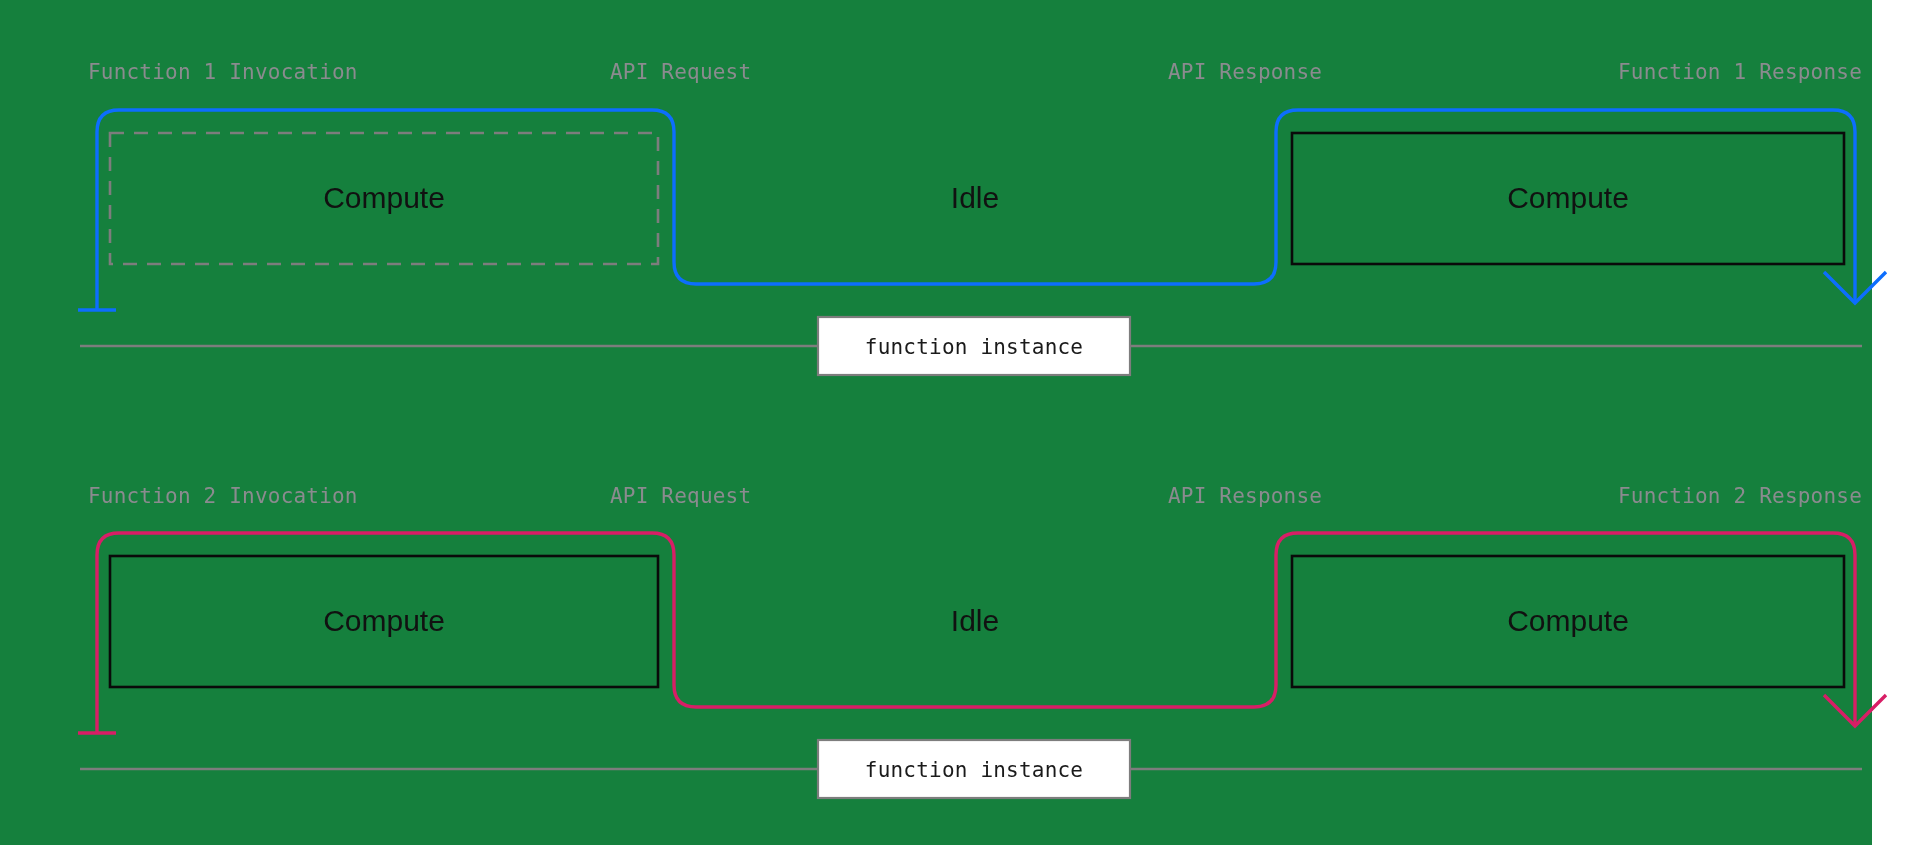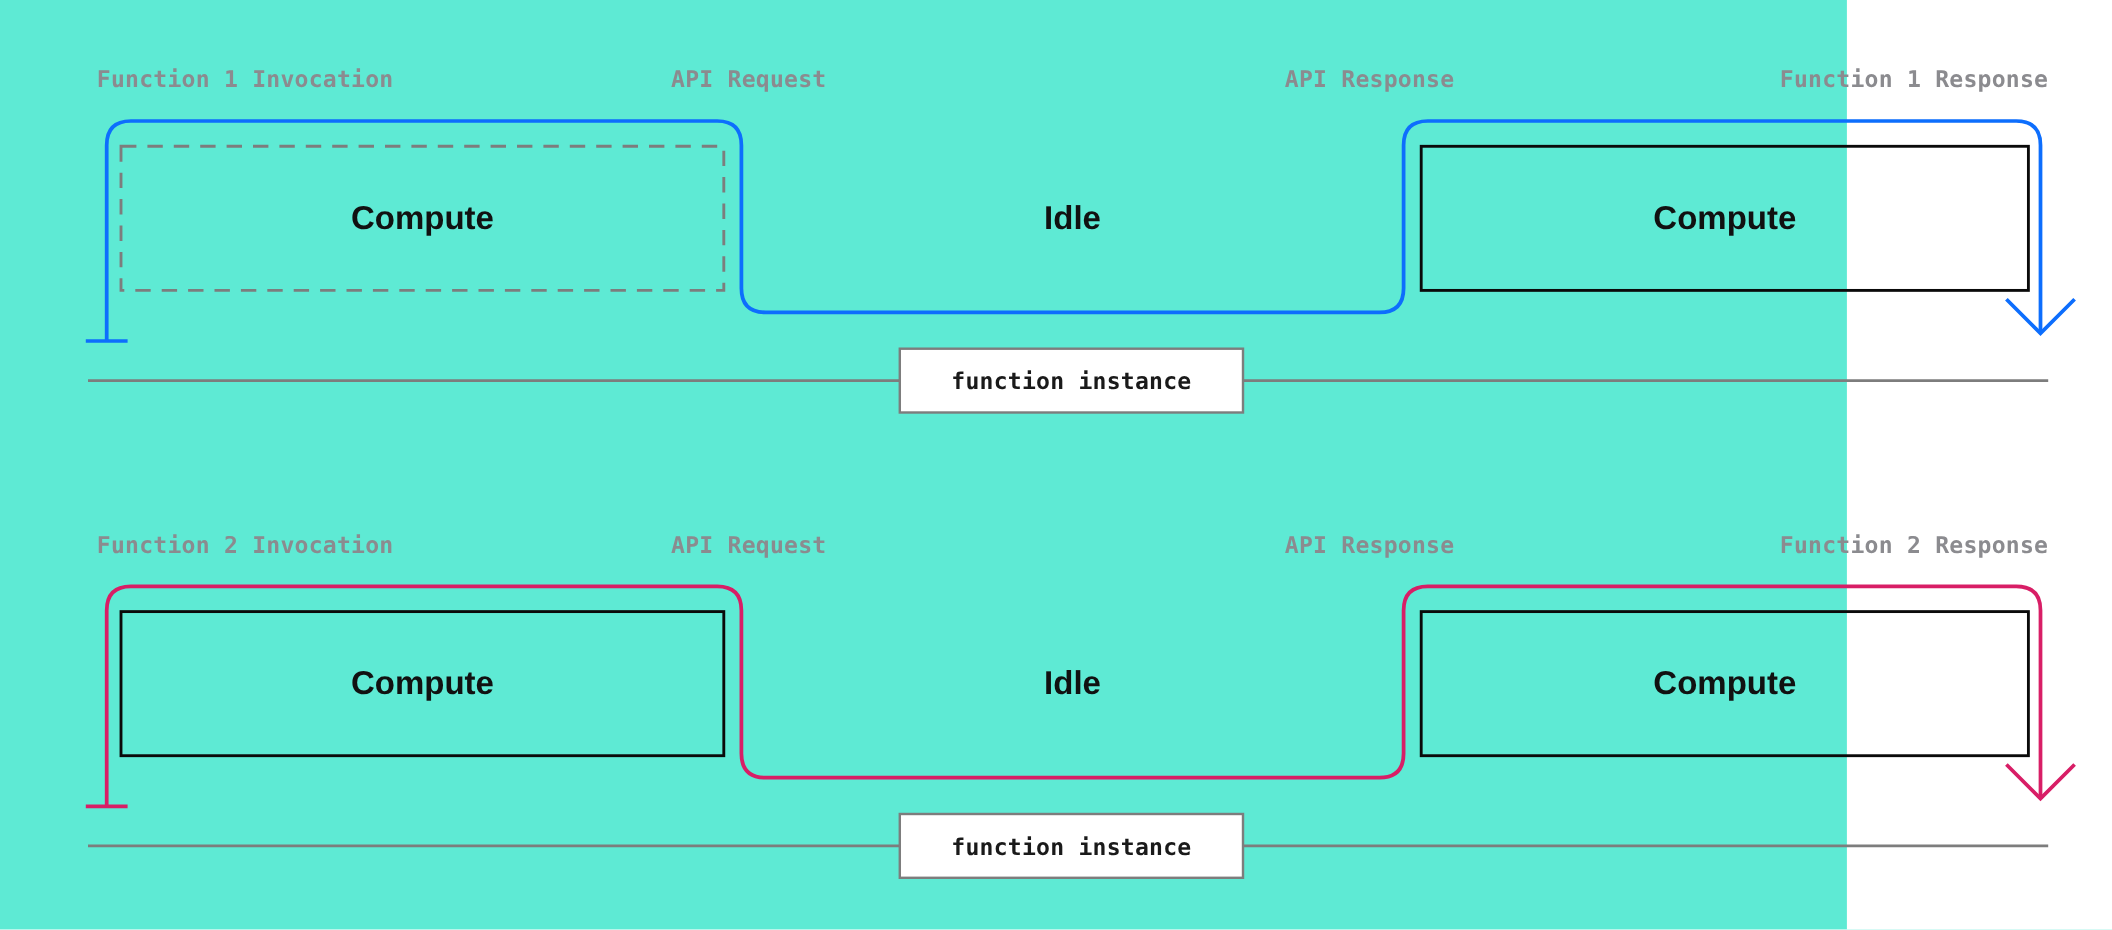--- a/index.html
+++ b/index.html
@@ -9,24 +9,23 @@
     background: #ffffff;
   }
   body {
     width: 1920px;
     height: 845px;
     overflow: hidden;
     font-family: "Liberation Sans", sans-serif;
   }
   #stage {
     position: relative;
-    width: 1679px;
+    width: 1872px;
     height: 845px;
-    background: #5eead4;
-    font-weight: bold;
+    background: #15803d;
   }
   #diagram-svg {
     position: absolute;
     top: 0;
     left: 0;
     width: 1920px;
     height: 845px;
     display: block;
   }
   .milestone-label {

